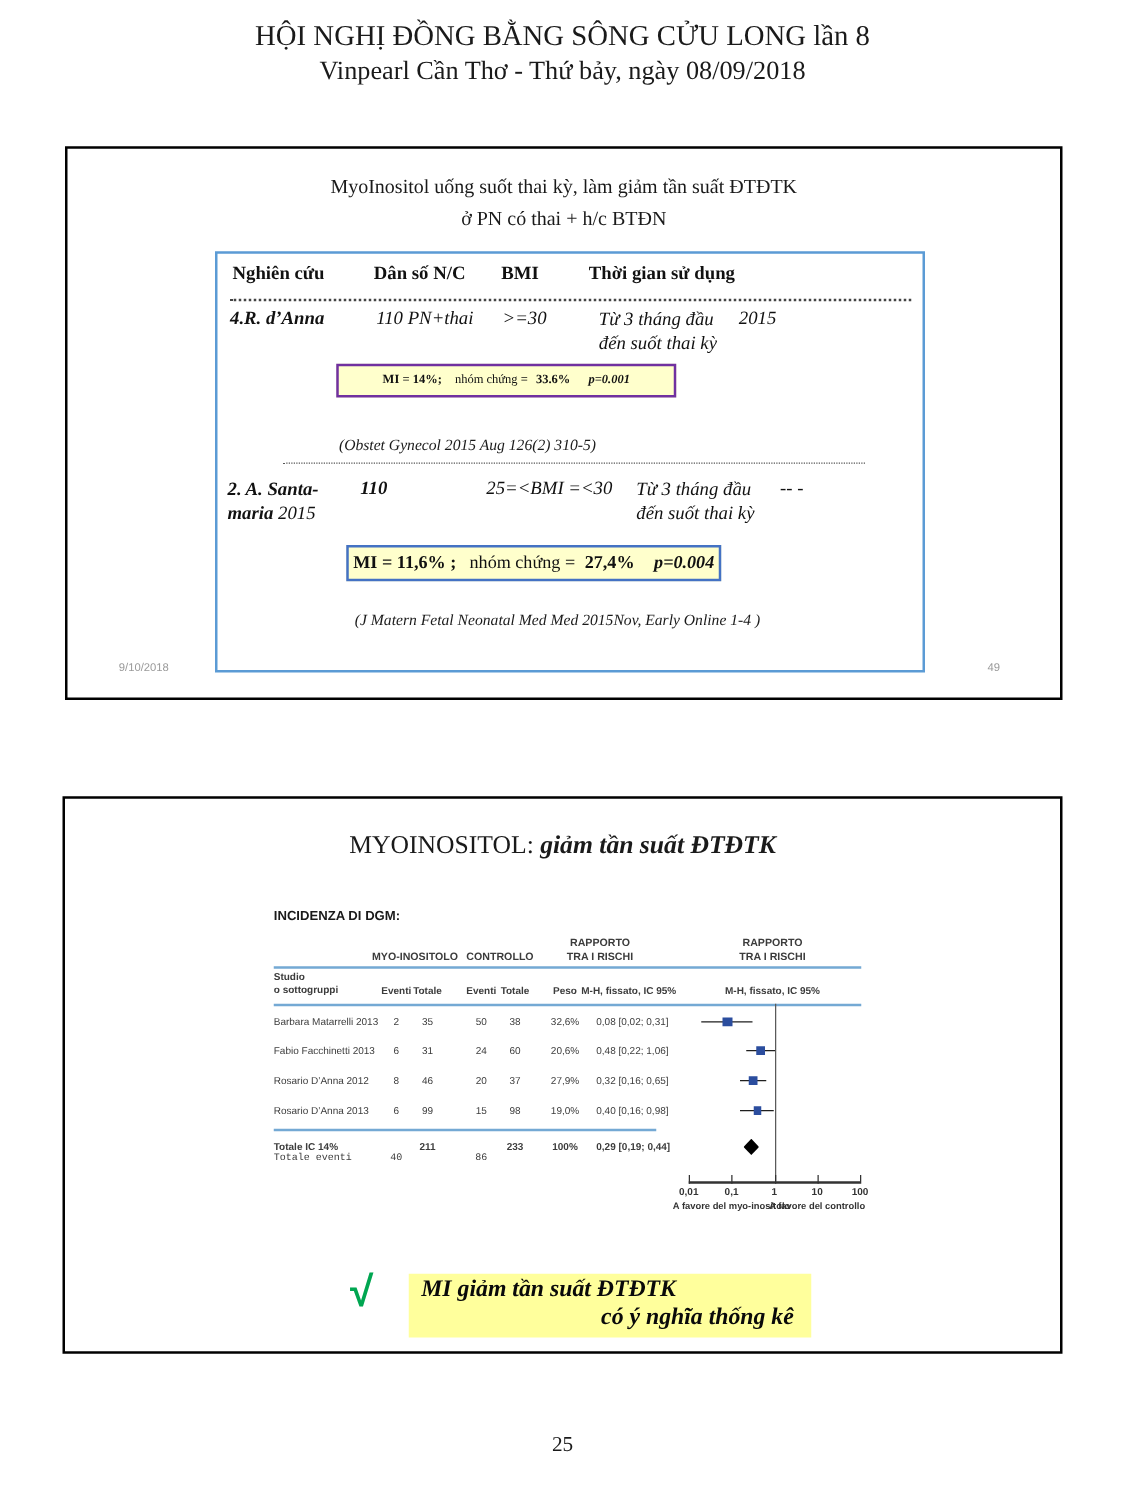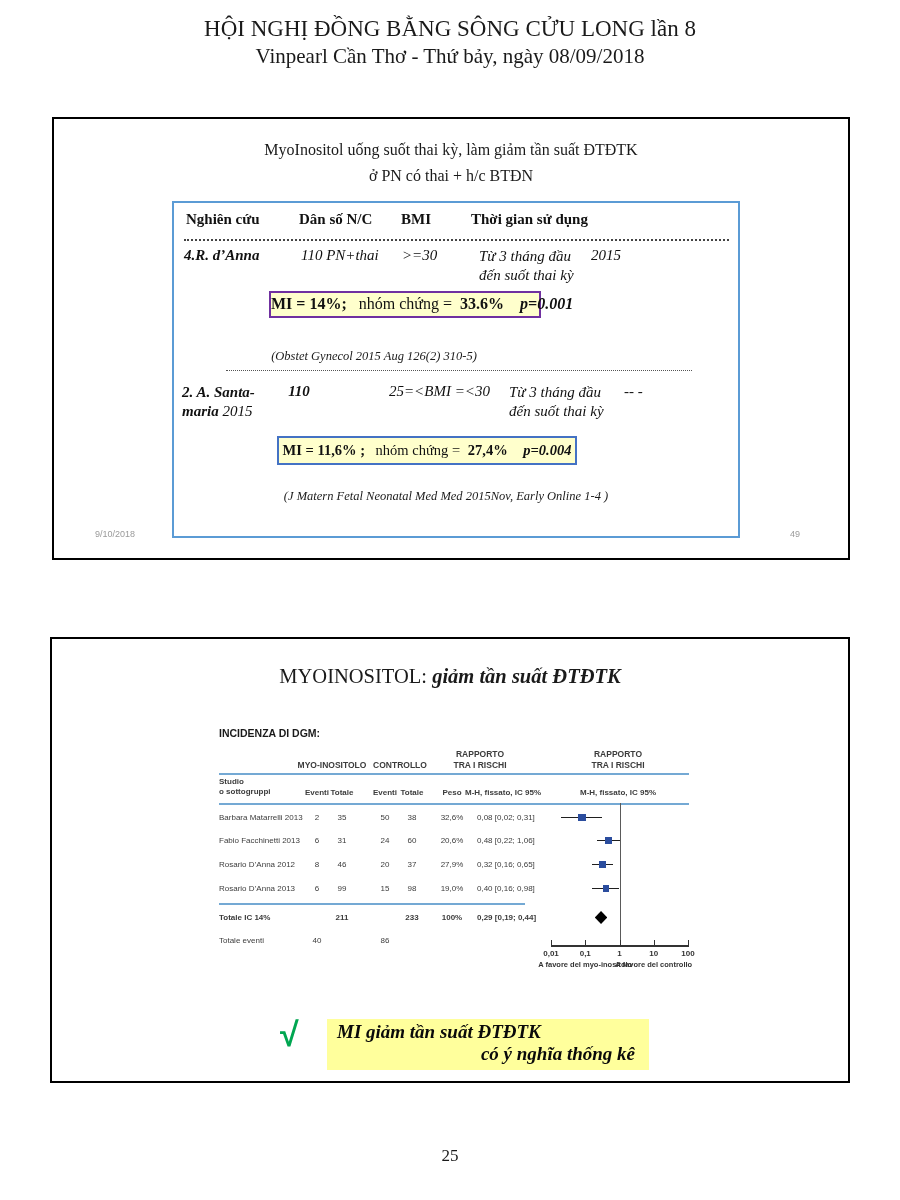--- a/index.html
+++ b/index.html
@@ -23,21 +23,21 @@
   .bluebox { position:absolute; left:118px; top:82px; width:568px; height:337px;
              border:2px solid #5b9bd5; background:#fff; }
   .th { font-weight:bold; font-size:15px; white-space:nowrap; }
   .dotted { border-top:2px dotted #444; height:0; }
   .cell { position:absolute; font-size:15px; white-space:nowrap; }
   .it { font-style:italic; }
   .bi { font-style:italic; font-weight:bold; }
   .two-line { white-space:pre-line; line-height:1.25; }
 
   .resultbox { position:absolute; background:#ffffcc; text-align:center; white-space:nowrap; }
-  #rbox1 { left:95px; top:88px; width:272px; height:27px; border:2.5px solid #7030a0; line-height:21px; font-size:16px; }
+  #rbox1 { left:95px; top:88px; width:272px; height:27px; border:2.5px solid #7030a0; line-height:21px; font-size:10px; }
   #rbox2 { left:103px; top:233px; width:300px; height:29px; border:2px solid #4472c4; line-height:24px; font-size:14.5px; }
   .r-mi { font-weight:bold; }
   .r-ctl { font-weight:normal; }
   .r-val { font-weight:bold; }
   .r-p { font-weight:bold; font-style:italic; margin-left:12px; }
 
   .cite { position:absolute; font-style:italic; font-size:12.5px; text-align:center; white-space:nowrap; color:#1a1a1a; }
   .foot { position:absolute; font-family:"Liberation Sans", sans-serif; font-size:9px; color:#9a9a9a; }
 
   
@@ -206,21 +206,21 @@
 
       <div class="fp-rule" style="left:0;top:176px;width:306px;"></div>
 
       <div class="fp-row fp-bold" style="top:179px;">
         <div style="left:0;width:110px;">Totale IC 14%</div>
         <div class="fp-c" style="left:103px;width:40px;">211</div>
         <div class="fp-c" style="left:173px;width:40px;">233</div>
         <div class="fp-c" style="left:213px;width:40px;">100%</div>
         <div style="left:258px;width:100px;">0,29 [0,19; 0,44]</div>
       </div>
-      <div class="fp-row" style="top:202px;">
+      <div class="fp-row" style="top:188px;font-family:Liberation Mono, monospace;">
         <div style="left:0;width:110px;">Totale eventi</div>
         <div class="fp-c" style="left:78px;width:40px;">40</div>
         <div class="fp-c" style="left:146px;width:40px;">86</div>
       </div>
 
       <div id="forest-graph">
           <div class="fp-refline" style="left: 77.5px; top: 8px; height: 142px;"></div>
           <div class="fp-ci" style="left: 19.3103px; width: 40.7689px; top: 21.75px;"></div>
           <div class="fp-square" style="left: 35.9748px; top: 18.544px; width: 7.912px; height: 7.912px; background: rgb(43, 77, 158);"></div>
           <div class="fp-ci" style="left: 54.978px; width: 23.3887px; top: 44.75px;"></div>

